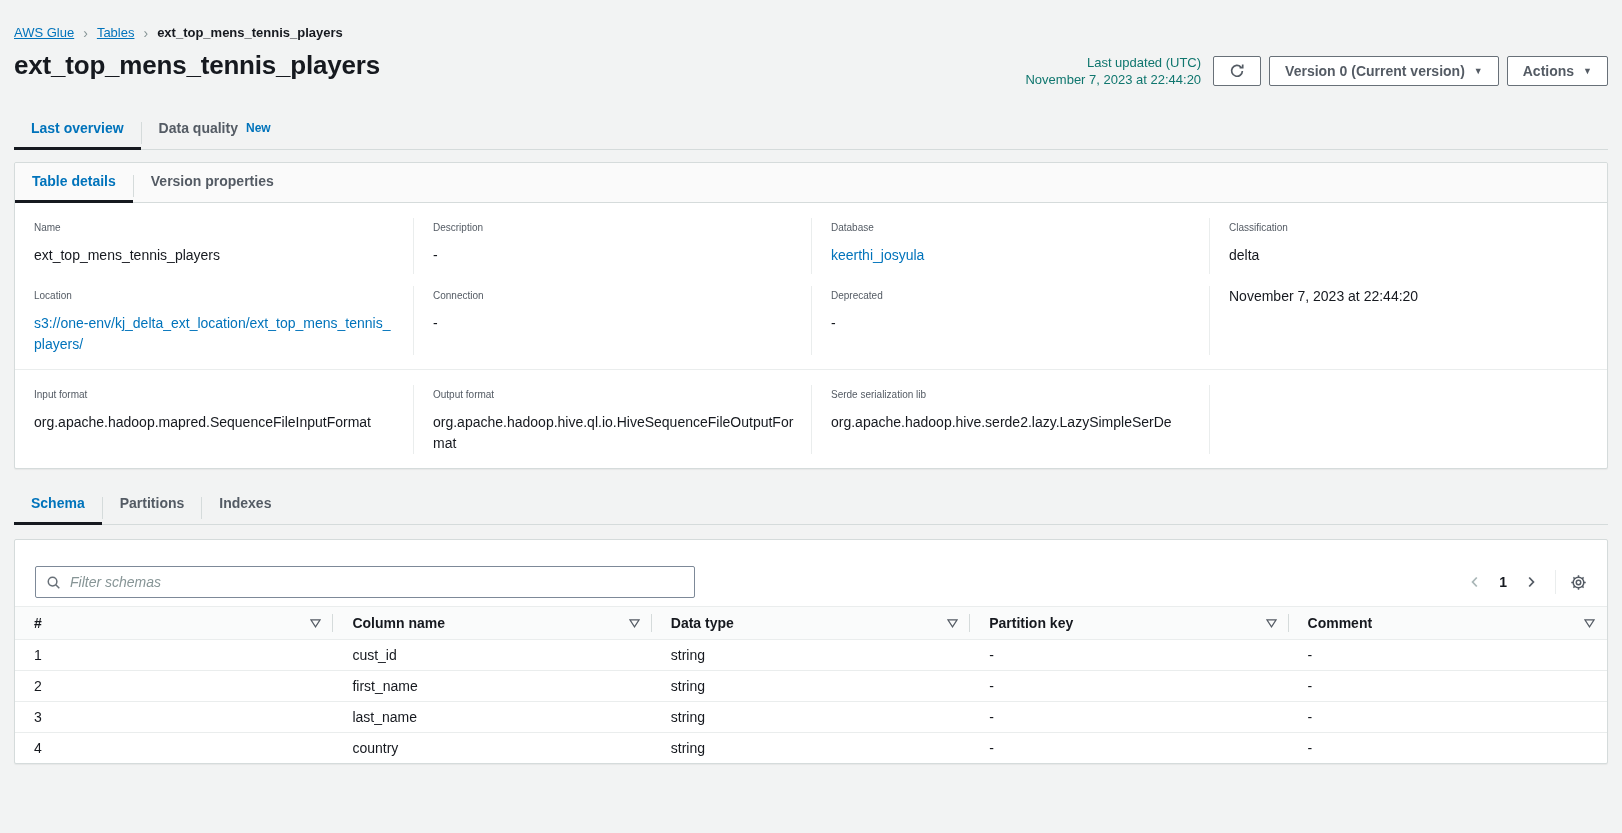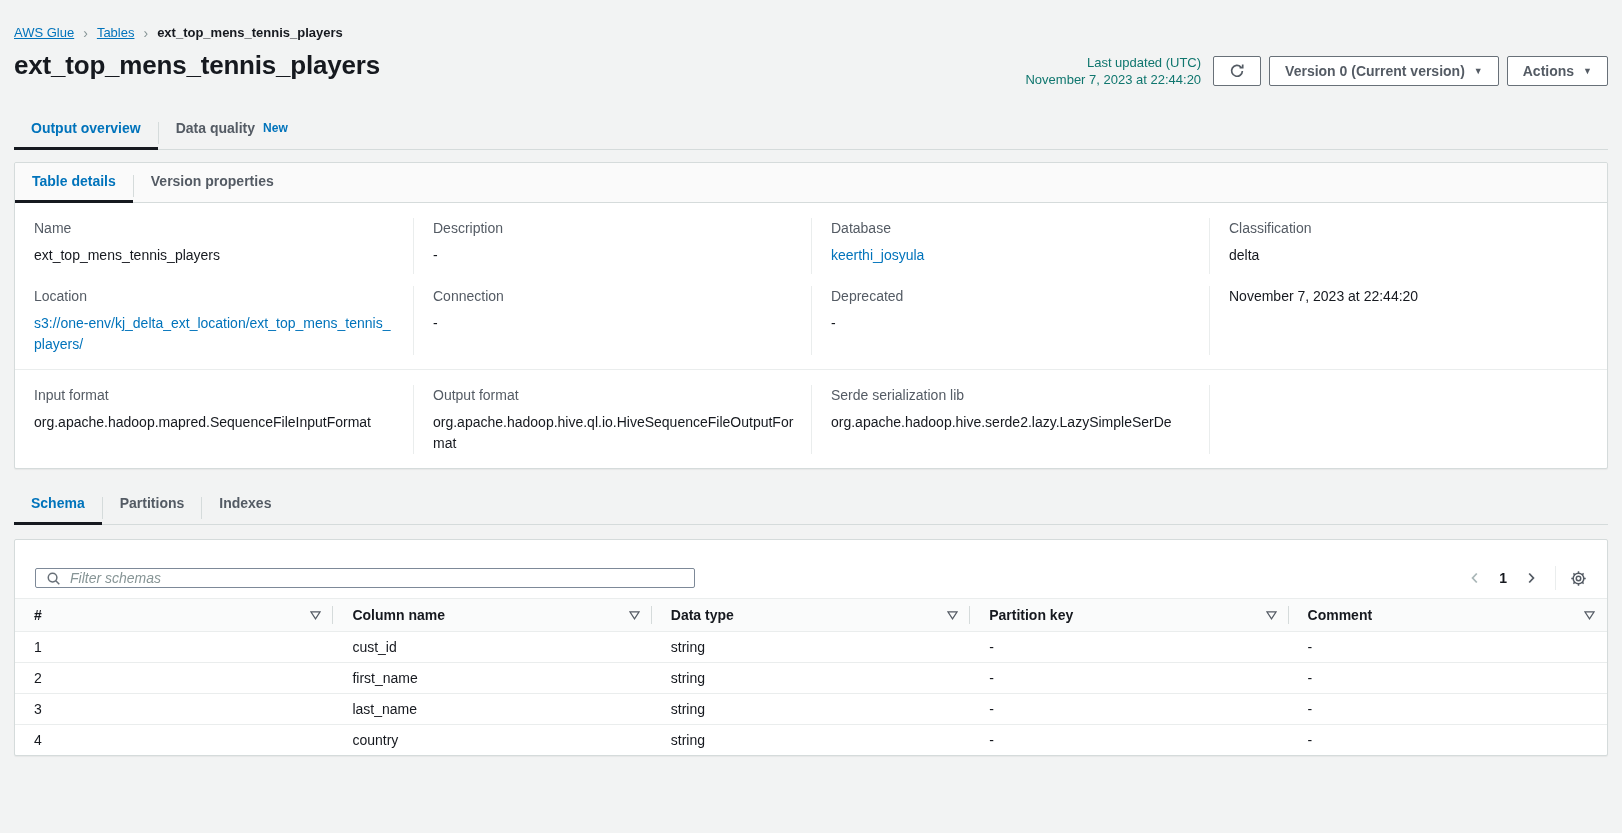--- a/index.html
+++ b/index.html
@@ -48,41 +48,41 @@
 
   
   .card { background:#fff; border:1px solid #d5dbdb; border-radius:2px; box-shadow:0 1px 1px rgba(0,0,0,0.05); }
   .details-card { margin-top: 12px; }
   .card-tabs { background:#fafafa; border-bottom:1px solid #d5dbdb; display:flex; align-items:flex-end; border-radius:2px 2px 0 0; }
 
   
   .details-grid { display:grid; grid-template-columns:repeat(4,1fr); row-gap:12px; padding:15px 0 14px; }
   .details-grid .cell { padding:0 16px 0 19px; min-height:56px; }
   .details-grid .cell:not(:nth-child(4n+1)) { border-left:1px solid #eaeded; }
-  .dl-label { color:#545b64; font-size:14px; line-height:20px; margin-bottom:7px; }
+  .dl-label { color:#545b64; font-size:10px; line-height:20px; margin-bottom:7px; }
   .dl-value { color:#16191f; font-size:14px; line-height:21px; overflow-wrap:break-word; }
   .dl-value.break-all { word-break:break-all; }
   .link { color:#0073bb; text-decoration:none; cursor:pointer; }
   .details-divider { border-top:1px solid #eaeded; }
 
   
   .schema-tabs { margin-top: 16px; }
 
   
   .schema-card { margin-top: 14px; }
   .schema-top { padding: 15px 20px 0; }
   .schema-head-row { display:flex; justify-content:space-between; align-items:flex-start; }
   .section-title { font-size:18px; font-weight:700; color:#16191f; }
   .section-title .count { color:#687078; font-weight:400; margin-left:4px; }
   .section-desc { font-size:14px; color:#687078; margin-top:5px; }
   .head-buttons { display:flex; gap:10px; }
 
   .filter-row { display:flex; justify-content:space-between; align-items:center; margin-top:11px; padding-bottom:8px; }
   .filter {
-    width:660px; height:20px; background:#fff; border:1px solid #7d8998; border-radius:2px;
+    width:660px; height:32px; background:#fff; border:1px solid #7d8998; border-radius:2px;
     display:flex; align-items:center; gap:9px; padding:4px 10px;
   }
   .filter input {
     border:none; outline:none; flex:1; font-size:14px; font-family:inherit; color:#16191f; background:transparent;
   }
   .filter input::placeholder { color:#879596; font-style:italic; }
 
   .pagination { display:flex; align-items:center; gap:12px; }
   .pg-btn { display:inline-flex; align-items:center; cursor:pointer; padding:2px; }
   .pg-num { font-size:14px; font-weight:700; color:#16191f; padding:0 2px; cursor:pointer; }
@@ -138,21 +138,21 @@
         <span class="caret">▼</span>
       </button>
       <button class="btn">
         <span>Actions</span>
         <span class="caret">▼</span>
       </button>
     </div>
   </div>
 
   <div class="tabs-row main-tabs">
-    <div class="tab active">Output overview</div>
+    <div class="tab active">Last overview</div>
     <div class="tab-divider"></div>
     <div class="tab">
       <span>Data quality</span><span class="new-badge">New</span>
     </div>
   </div>
 
   <section class="card details-card">
     <div class="card-tabs">
       <div class="tab active">Table details</div>
       <div class="tab-divider"></div>

